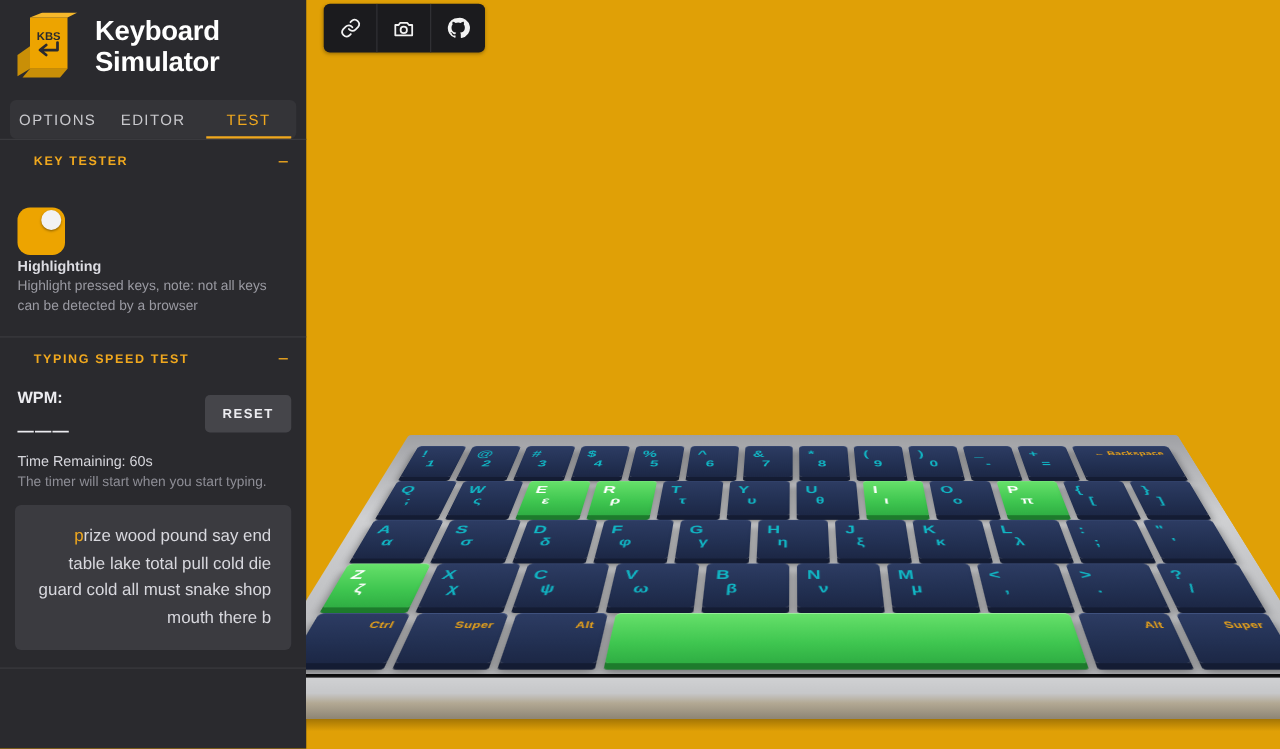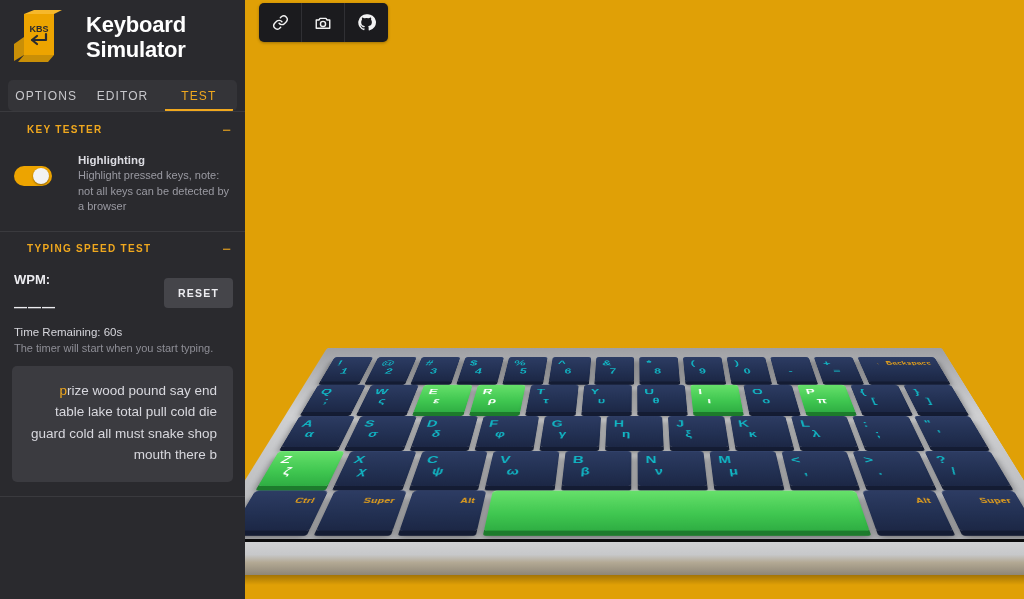--- a/index.html
+++ b/index.html
@@ -16,21 +16,21 @@
     width: 245px; height: 599px;
     background: #2a2a2e;
     color: #e8e8ea;
     flex: 0 0 245px;
     position: relative;
     z-index: 5;
   }
   .brand {
     display: flex; align-items: center;
     padding: 10px 0 12px 10px;
-    gap: 24px;
+    gap: 14px;
   }
   .logo { width: 52px; height: 56px; flex: 0 0 52px; position: relative; }
   .brand-title {
     font-size: 22px; font-weight: bold; line-height: 1.12;
     color: #ffffff; letter-spacing: -0.2px;
   }
 
   .tabbar {
     margin: 2px 8px 0 8px;
     background: #343438;
@@ -69,21 +69,21 @@
   .section-title {
     font-size: 10px; font-weight: bold; letter-spacing: 1.3px;
     color: #f0a81e;
     margin-left: 15px;
   }
   .collapse-icon {
     color: #f0a81e; font-size: 15px; line-height: 1; padding: 0 2px;
     cursor: pointer;
   }
 
-  .toggle-row { display: flex; align-items: flex-start; gap: 26px; padding: 8px 0 16px 2px; }
+  .toggle-row { display: flex; align-items: flex-start; gap: 4px; padding: 8px 0 16px 2px; flex-direction: column; }
   .switch {
     width: 38px; height: 20px; border-radius: 10px;
     background: #eda400; position: relative; flex: 0 0 38px;
     margin-top: 12px; cursor: pointer;
   }
   .switch .knob {
     position: absolute; top: 2px; left: 19px;
     width: 16px; height: 16px; border-radius: 50%;
     background: #f2f2f2;
     box-shadow: 0 1px 2px rgba(0,0,0,.4);

